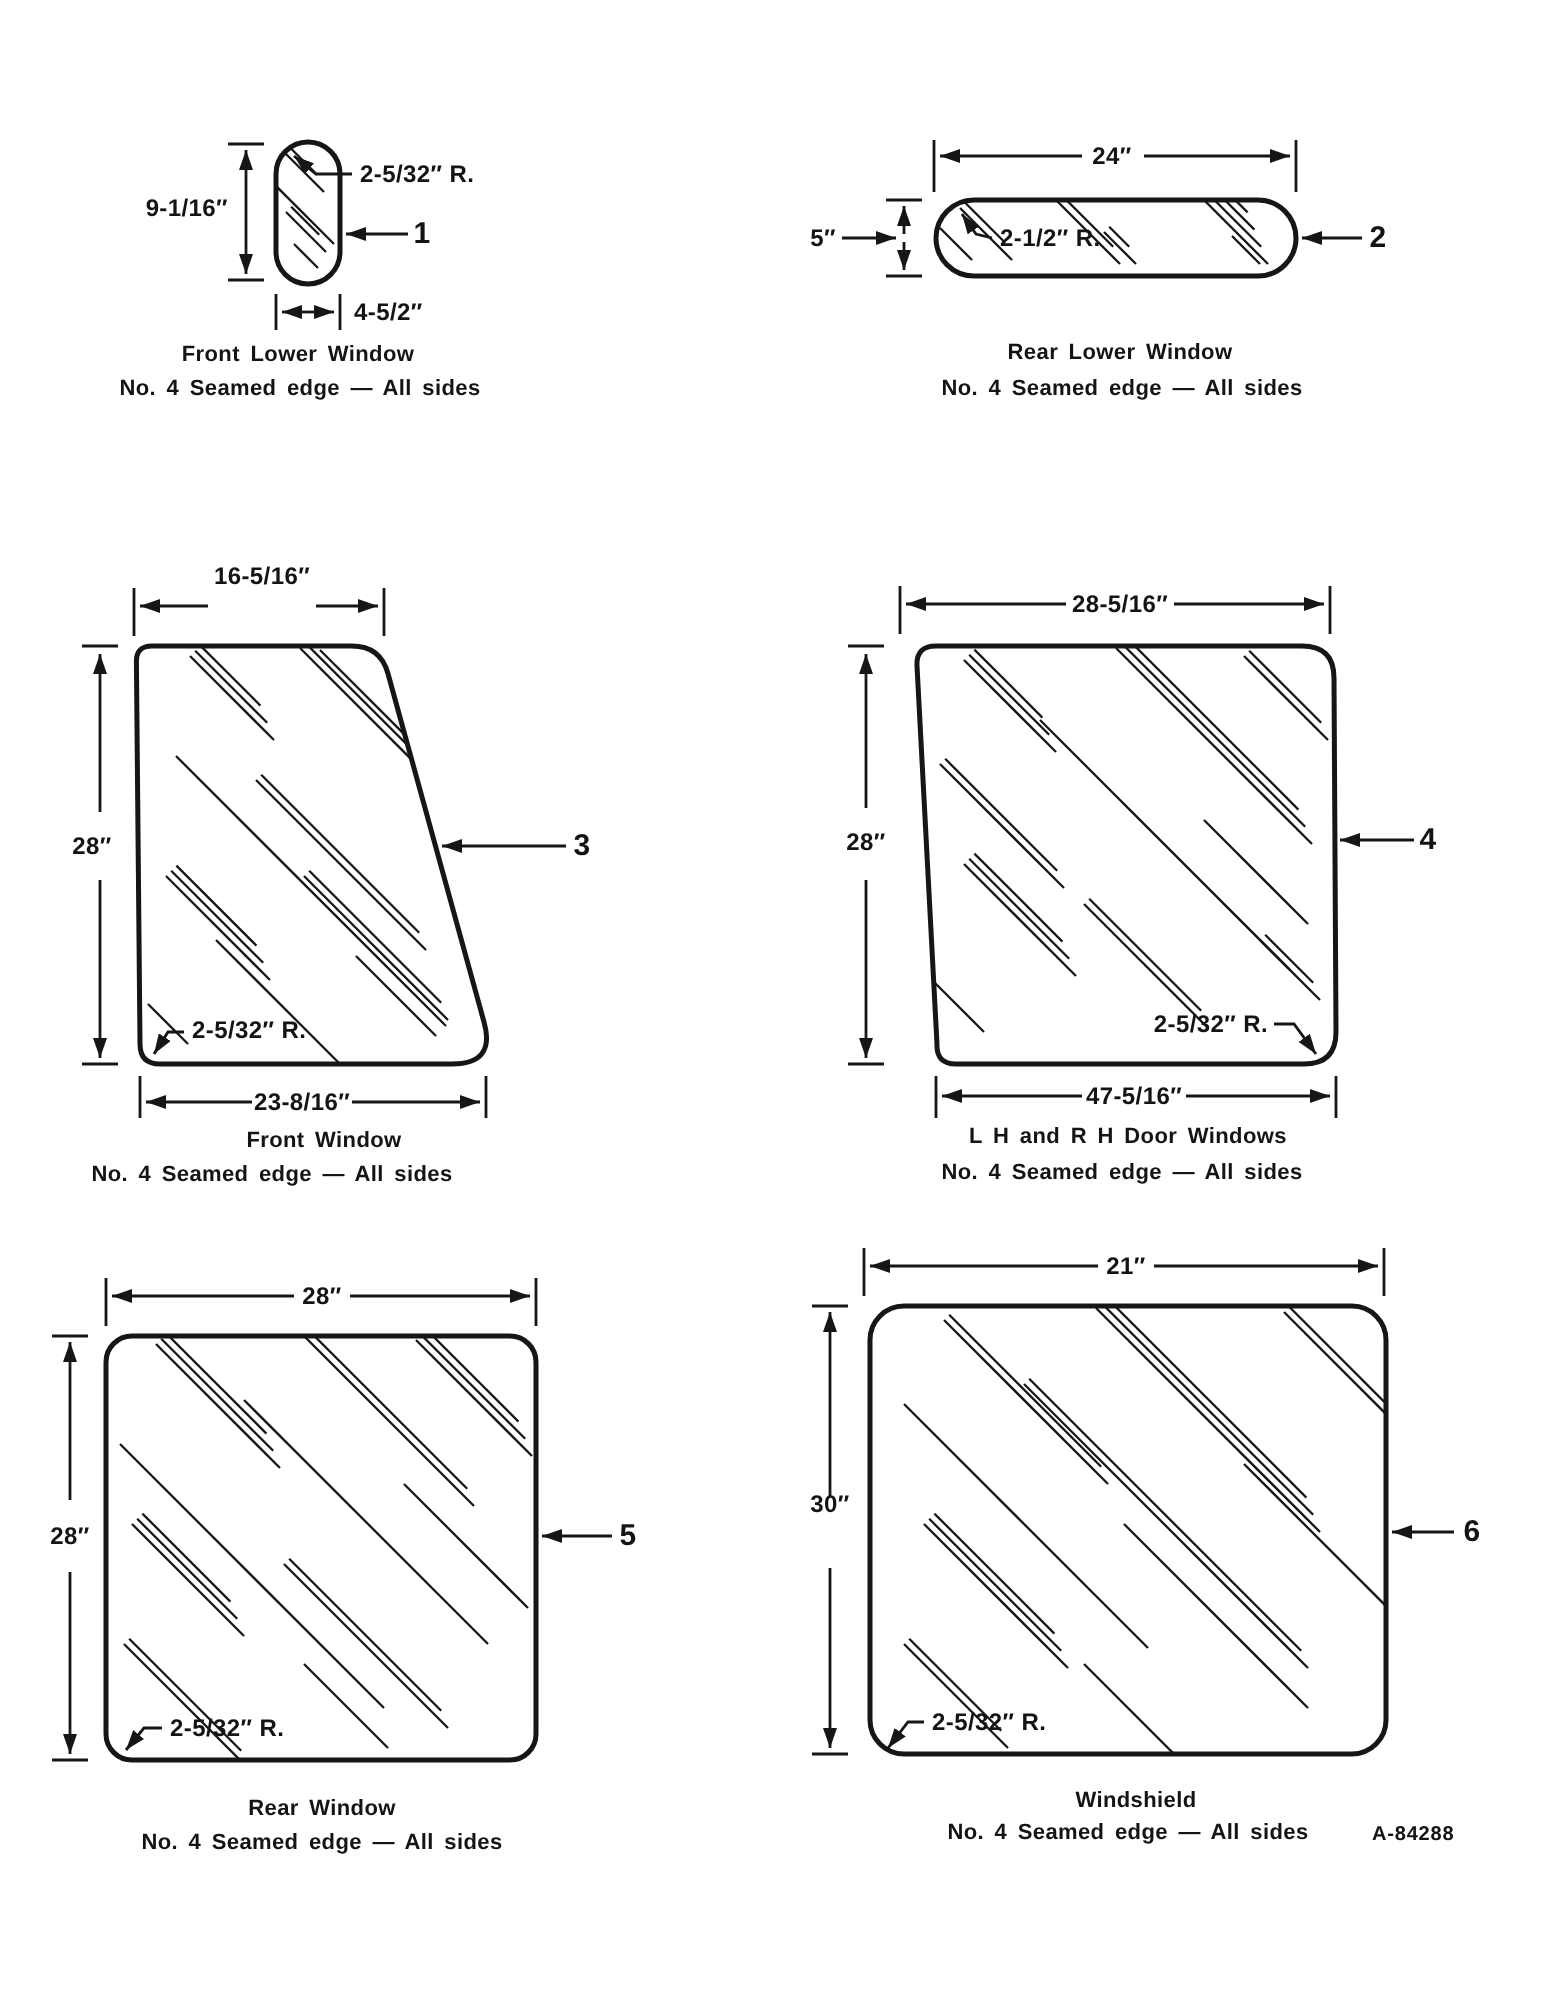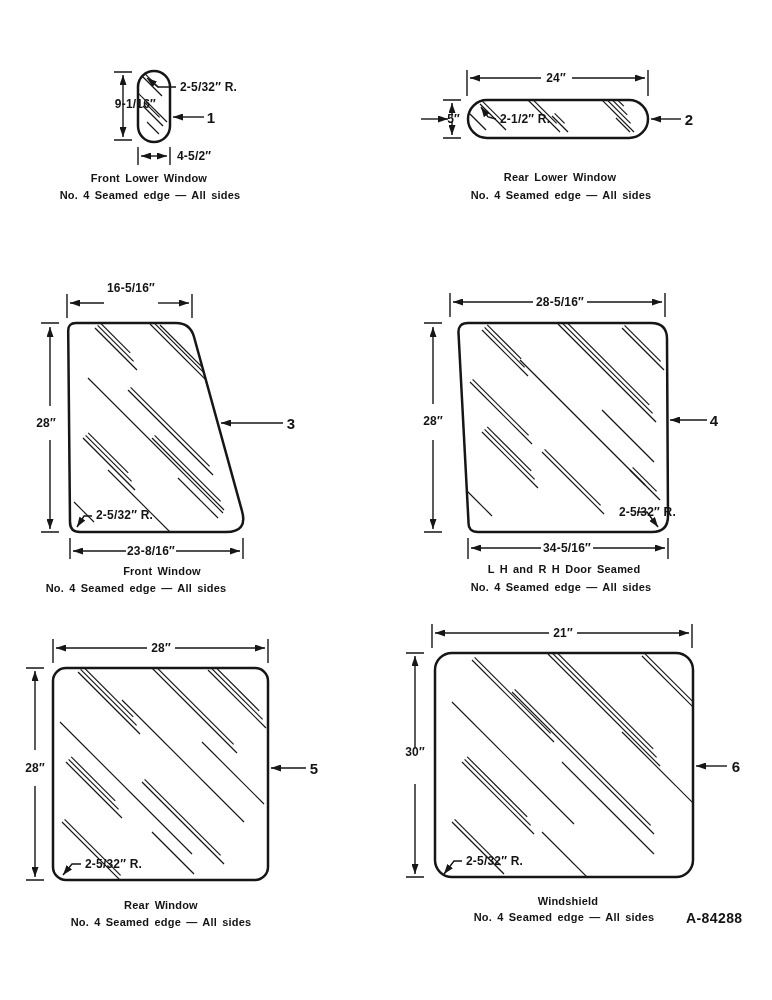--- a/index.html
+++ b/index.html
@@ -7,24 +7,24 @@
     position:relative;width:772px;height:1000px;background:#ffffff;
     font-family:"Liberation Sans",sans-serif;color:#161616;overflow:hidden;
   }
   svg.canvas{position:absolute;left:0;top:0;}
   .lbl{
     position:absolute;font-weight:bold;font-size:12px;line-height:1;
     white-space:nowrap;color:#141414;letter-spacing:.2px;
   }
   .c{transform:translate(-50%,-50%);}
   .l{transform:translate(0,-50%);}
-  .r{transform:translate(-100%,-50%);margin-left:42px;}
+  .r{transform:translate(-100%,-50%);}
   .cap{font-size:11px;word-spacing:2px;}
   .num{font-size:15px;}
-  .fig{font-size:14px;letter-spacing:.4px;}
+  .fig{font-size:10px;letter-spacing:.4px;}
 </style>
 </head>
 <body>
 
 <div class="page">
 
   <svg class="canvas" width="772" height="1000" viewBox="0 0 772 1000">
     <defs>
       <marker id="ah" markerUnits="userSpaceOnUse" markerWidth="10" markerHeight="7" refX="10" refY="3.5" orient="auto">
         <path d="M0,0 L10,3.5 L0,7 Z" fill="#161616"></path>
@@ -243,24 +243,24 @@
   <div class="lbl c" style="left:131px;top:288px">16-5/16″</div>
   <div class="lbl c" style="left:46px;top:423px">28″</div>
   <div class="lbl c" style="left:151px;top:551px">23-8/16″</div>
   <div class="lbl l" style="left:96px;top:515px">2-5/32″ R.</div>
   <div class="lbl c num" style="left:291px;top:423px">3</div>
   <div class="lbl c cap" style="left:162px;top:571px">Front Window</div>
   <div class="lbl c cap" style="left:136px;top:588px">No. 4 Seamed edge — All sides</div>
 
   <div class="lbl c" style="left:560px;top:302px">28-5/16″</div>
   <div class="lbl c" style="left:433px;top:421px">28″</div>
-  <div class="lbl c" style="left:567px;top:548px">34-5/16″</div>
+  <div class="lbl c" style="left:567px;top:548px">47-5/16″</div>
   <div class="lbl r" style="left:634px;top:512px">2-5/32″ R.</div>
   <div class="lbl c num" style="left:714px;top:420px">4</div>
-  <div class="lbl c cap" style="left:564px;top:569px">L H and R H Door Seamed</div>
+  <div class="lbl c cap" style="left:564px;top:569px">L H and R H Door Windows</div>
   <div class="lbl c cap" style="left:561px;top:587px">No. 4 Seamed edge — All sides</div>
 
   <div class="lbl c" style="left:161px;top:648px">28″</div>
   <div class="lbl c" style="left:35px;top:768px">28″</div>
   <div class="lbl l" style="left:85px;top:864px">2-5/32″ R.</div>
   <div class="lbl c num" style="left:314px;top:768px">5</div>
   <div class="lbl c cap" style="left:161px;top:905px">Rear Window</div>
   <div class="lbl c cap" style="left:161px;top:922px">No. 4 Seamed edge — All sides</div>
 
   <div class="lbl c" style="left:563px;top:633px">21″</div>

